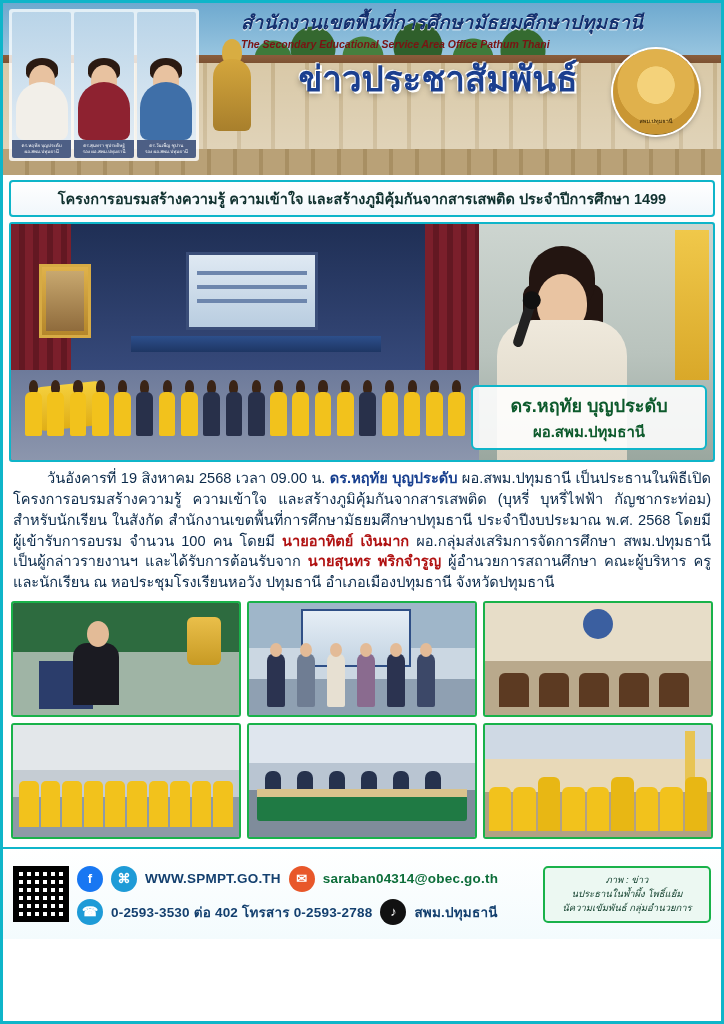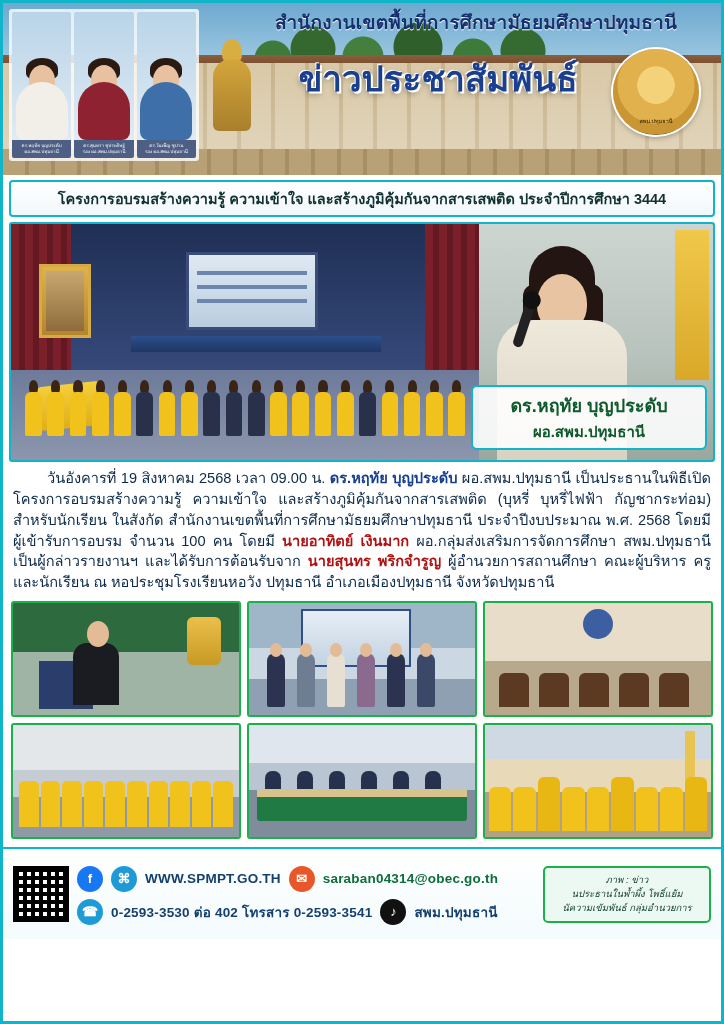--- a/index.html
+++ b/index.html
@@ -74,22 +74,23 @@
     position:absolute; left:10px; bottom:0; width:38px; height:72px;
     background:linear-gradient(to bottom,#d4a63c,#a87f2c);
     border-radius:18px 18px 6px 6px;
   }
   .buddha .head {
     position:absolute; left:19px; bottom:66px; width:20px; height:26px;
     background:#d8ad42; border-radius:50% 50% 40% 40%;
   }
 
   .header-title {
-    position:absolute; right:10px; top:4px; text-align:center; width:470px;
+    position:absolute; right:10px; top:4px; text-align:left; width:470px;
     color:#1a2f6b;
+    font-style:italic;
   }
   .header-title .th {
     font-size:19px; font-weight:bold; color:#14306e; letter-spacing:.2px;
     text-shadow: 0 1px 0 #ffffff;
   }
   .header-title .en {
     font-size:10.5px; color:#7a1313; margin-top:1px; font-weight:bold;
   }
   .banner-word {
     position:absolute; right:118px; top:48px; width:330px; text-align:center;
@@ -329,20 +330,21 @@
       <div class="spire"></div>
       <div class="stupa"></div>
     </div>
     <div class="buddha">
       <div class="head"></div>
       <div class="body"></div>
     </div>
 
     <div class="header-title">
       <div class="th">สำนักงานเขตพื้นที่การศึกษามัธยมศึกษาปทุมธานี</div>
+      <div class="en">The Secondary Educational Service Area Office  Pathum Thani</div>
     </div>
     <div class="banner-word">ข่าวประชาสัมพันธ์</div>
     <div class="seal">
       <div class="seal-txt">สพม.ปทุมธานี</div>
     </div>
 
     <div class="exec-strip">
       <div class="exec e1">
         <div class="hair"></div>
         <div class="face"></div>
@@ -367,21 +369,21 @@
         <div class="suit"></div>
         <div class="nameplate">
           <span>ดร.วันเพ็ญ ชูปาน</span>
           <span>รอง ผอ.สพม.ปทุมธานี</span>
         </div>
       </div>
     </div>
   </div>
 
   <div class="title-bar">
-    <div class="t">โครงการอบรมสร้างความรู้ ความเข้าใจ และสร้างภูมิคุ้มกันจากสารเสพติด ประจำปีการศึกษา 3444</div>
+    <div class="t">โครงการอบรมสร้างความรู้ ความเข้าใจ และสร้างภูมิคุ้มกันจากสารเสพติด ประจำปีการศึกษา 1499</div>
   </div>
 
   <div class="hero">
     <div class="hero-left">
       <div class="stage-back"></div>
       <div class="stage-curtain-l"></div>
       <div class="stage-curtain-r"></div>
       <div class="portrait-frame">
           <div class="inner"></div>
         </div>
@@ -583,21 +585,21 @@
     <div class="contact">
       <div class="crow">
         <span class="ic fb">f</span>
         <span class="ic web">⌘</span>
         <span class="ctext">WWW.SPMPT.GO.TH</span>
         <span class="ic mail">✉</span>
         <span class="ctext green">saraban04314@obec.go.th</span>
       </div>
       <div class="crow">
         <span class="ic tel">☎</span>
-        <span class="ctext">0-2593-3530 ต่อ 402 โทรสาร 0-2593-3541</span>
+        <span class="ctext">0-2593-3530 ต่อ 402 โทรสาร 0-2593-2788</span>
         <span class="ic tiktok">♪</span>
         <span class="ctext">สพม.ปทุมธานี</span>
       </div>
     </div>
 
     <div class="credit">
       <div>ภาพ : ข่าว</div>
       <div>นประธานในพ้ำผึ้ง โพธิ์แย้ม</div>
       <div>นัความเขัมพันธ์ กลุ่มอำนวยการ</div>
     </div>

